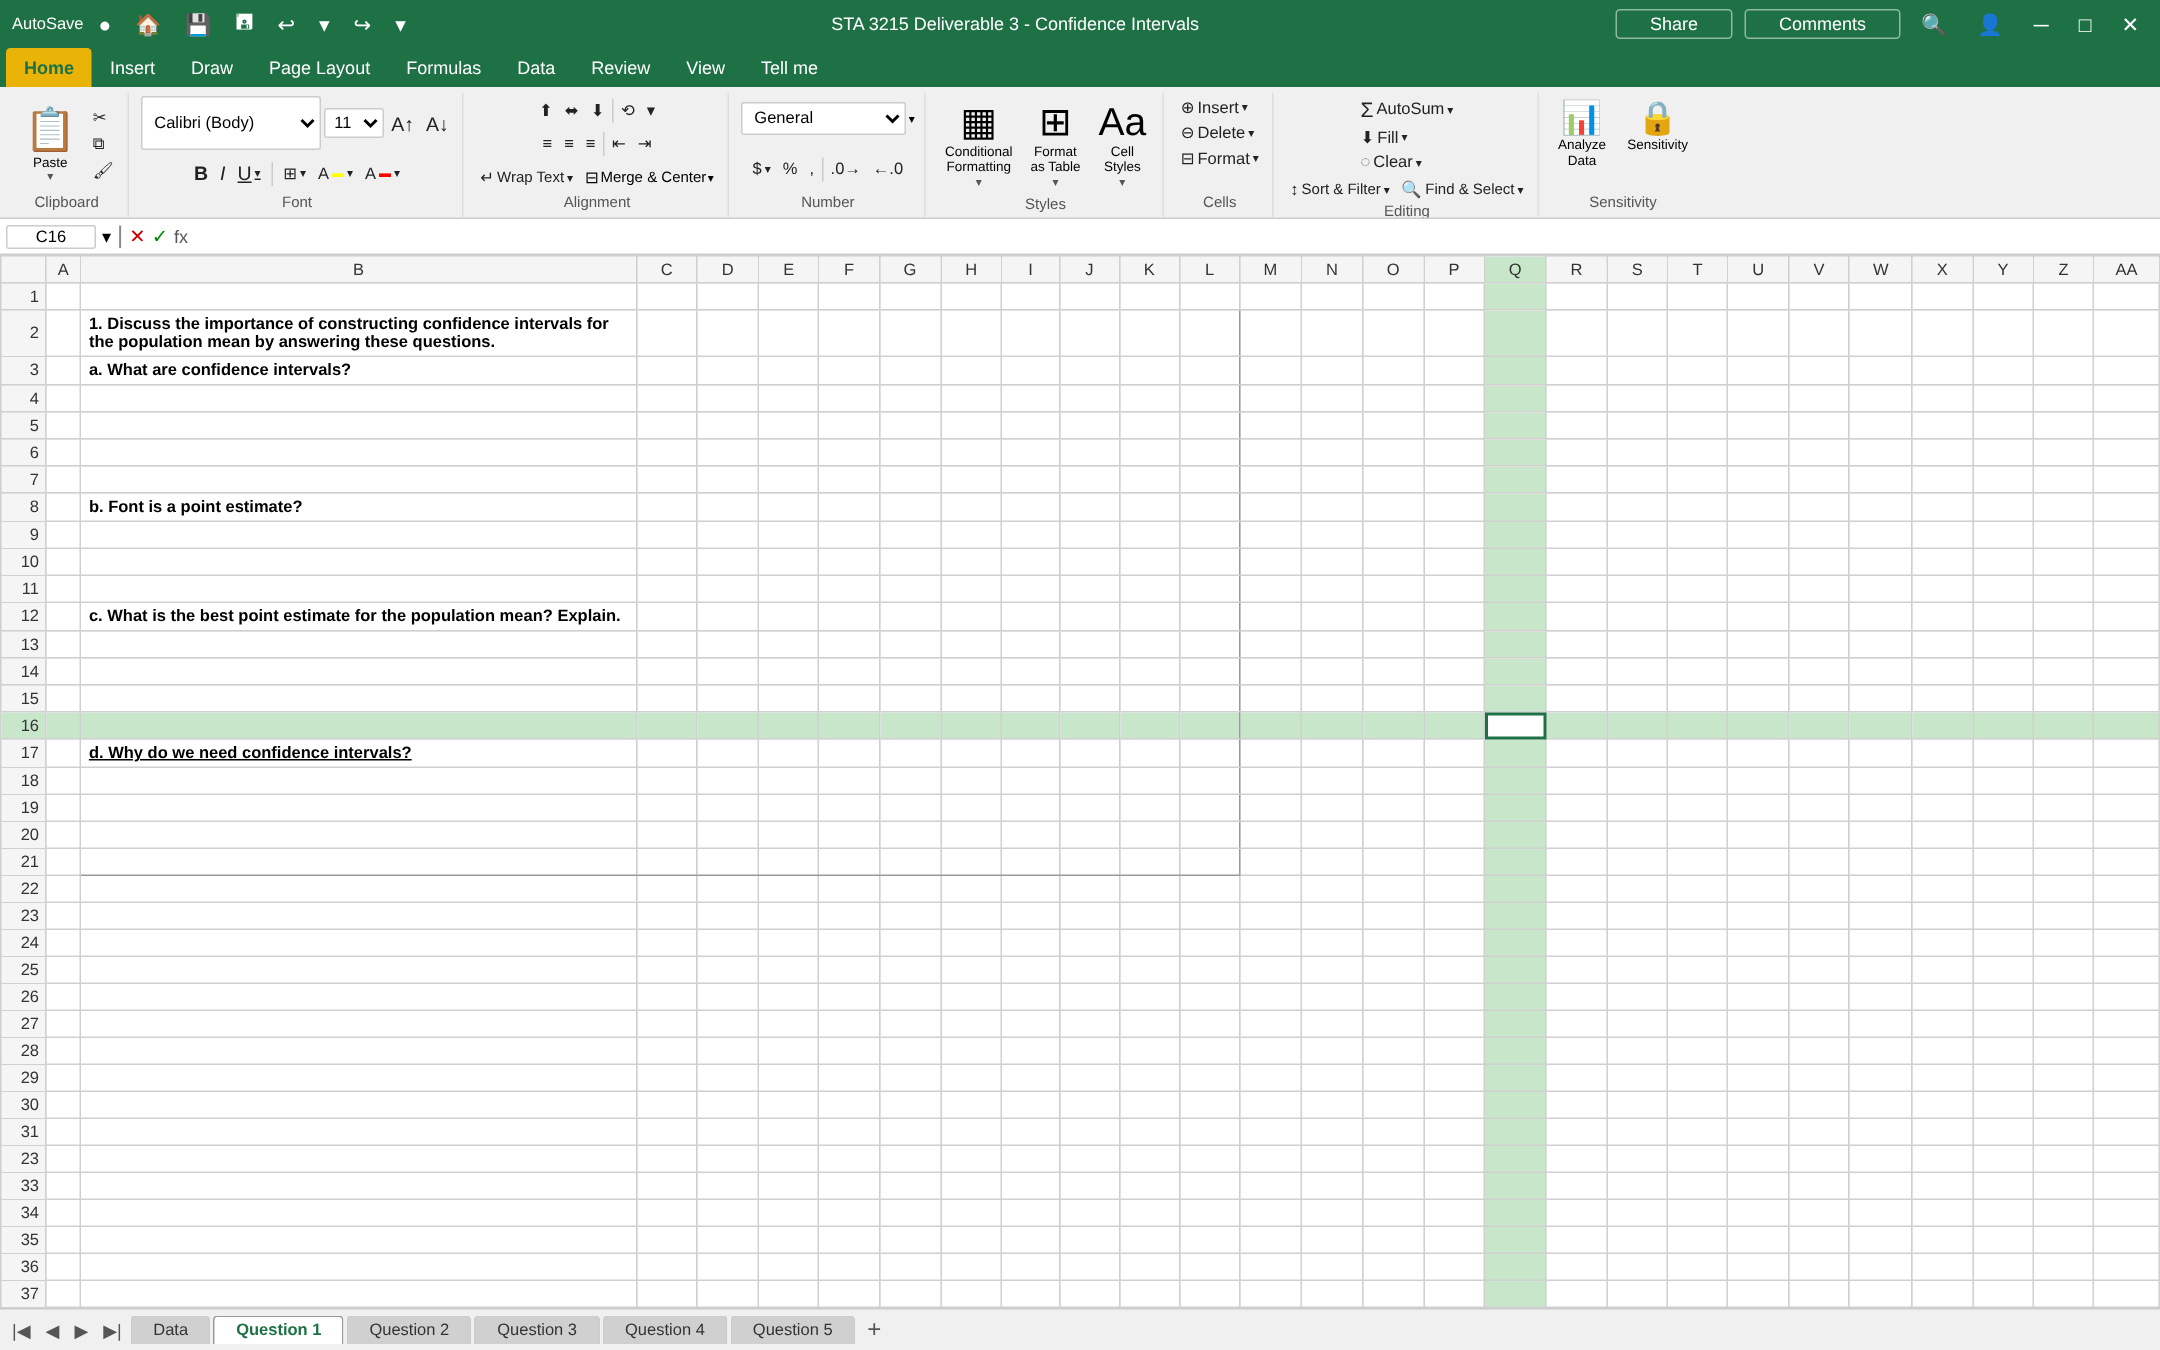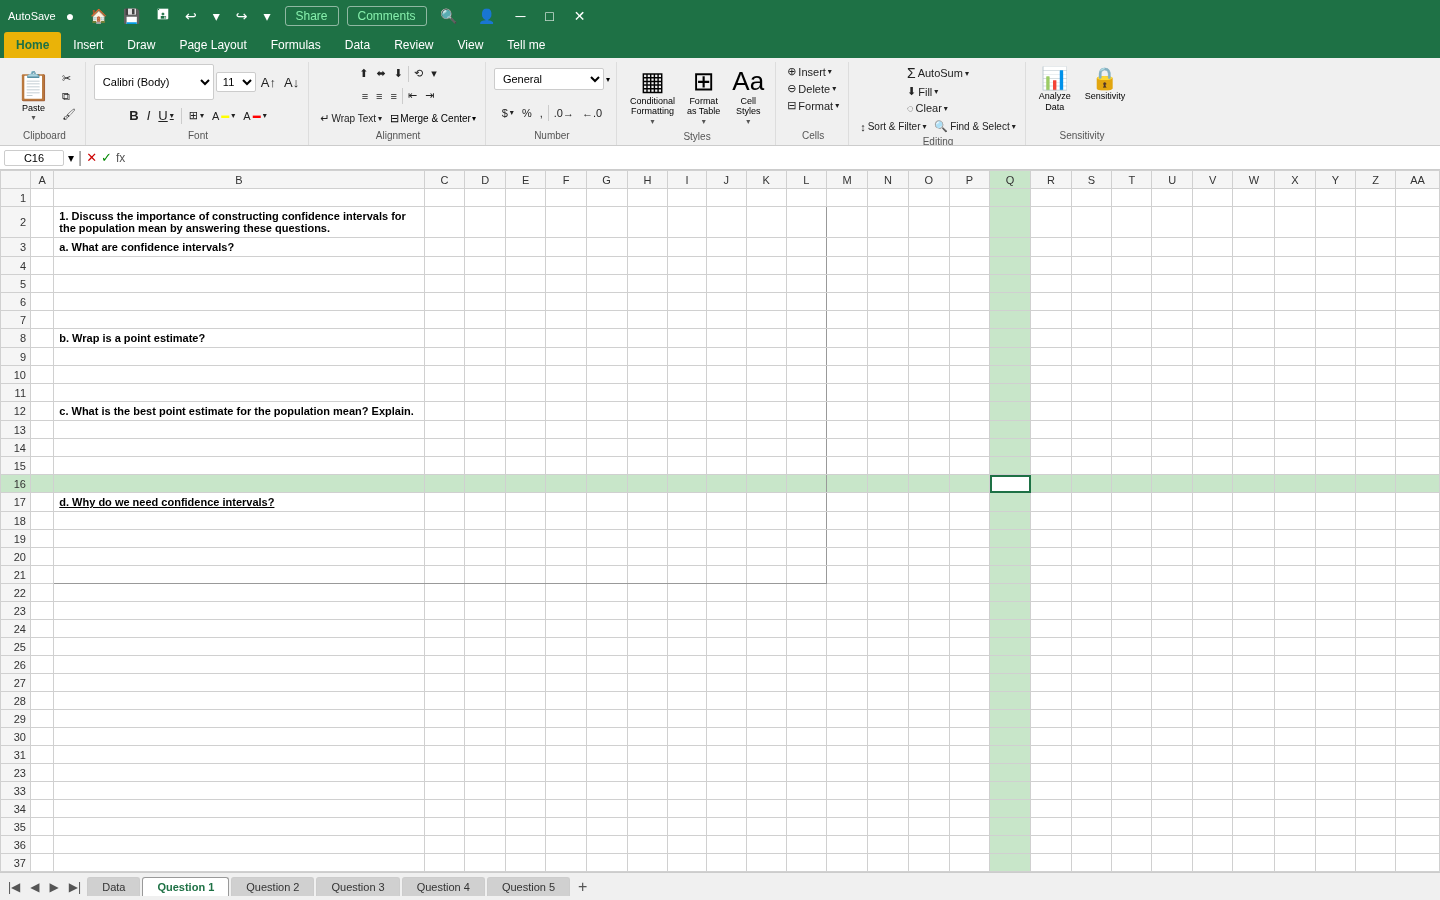--- a/index.html
+++ b/index.html
@@ -285,22 +285,22 @@
       padding: 1px 3px;
       display: flex;
       align-items: center;
       gap: 1px;
     }
 
     
     .header-action {
       background: none;
       border: 1px solid rgba(255,255,255,0.5);
-      color: #86efac;
-      padding: 2px 10px;
+      color: #ffffff;
+      padding: 2px 22px;
       border-radius: 3px;
       cursor: pointer;
       font-size: 12px;
     }
 
     .bold-text { font-weight: bold; }
 
     
     .rb-big {
       display: flex;
@@ -326,20 +326,21 @@
     <span style="font-size:11px;color:white;">AutoSave</span>
     <button class="qs-btn">●</button>
     <button class="qs-btn" title="Home">🏠</button>
     <button class="qs-btn" title="Save">💾</button>
     <button class="qs-btn" title="Save">🖪</button>
     <button class="qs-btn" title="Undo">↩</button>
     <button class="qs-btn">▾</button>
     <button class="qs-btn" title="Redo">↪</button>
     <button class="qs-btn">▾</button>
   </div>
+  <div class="title-text">STA 3215 Deliverable 3 - Confidence Intervals</div>
   <div style="display:flex;gap:8px;align-items:center;">
     <button class="header-action">Share</button>
     <button class="header-action">Comments</button>
     <button class="qs-btn">🔍</button>
     <button class="qs-btn">👤</button>
     <button class="qs-btn">─</button>
     <button class="qs-btn">□</button>
     <button class="qs-btn">✕</button>
   </div>
 </div>
@@ -807,21 +808,21 @@
             <td></td>
             <td></td>
             <td></td>
             <td></td>
             <td></td>
           </tr>
           <tr>
             <th class="row-header">8</th>
             <td></td>
             <td style="white-space: normal; max-width: 590px; padding: 2px 3px; border-left: 1px solid rgb(153, 153, 153);">
-              <div class="cell-content" style="font-weight: bold;">b. Wrap is a point estimate?</div>
+              <div class="cell-content" style="font-weight: bold;">b. Font is a point estimate?</div>
             </td>
             <td></td>
             <td></td>
             <td></td>
             <td></td>
             <td></td>
             <td></td>
             <td></td>
             <td></td>
             <td></td>

